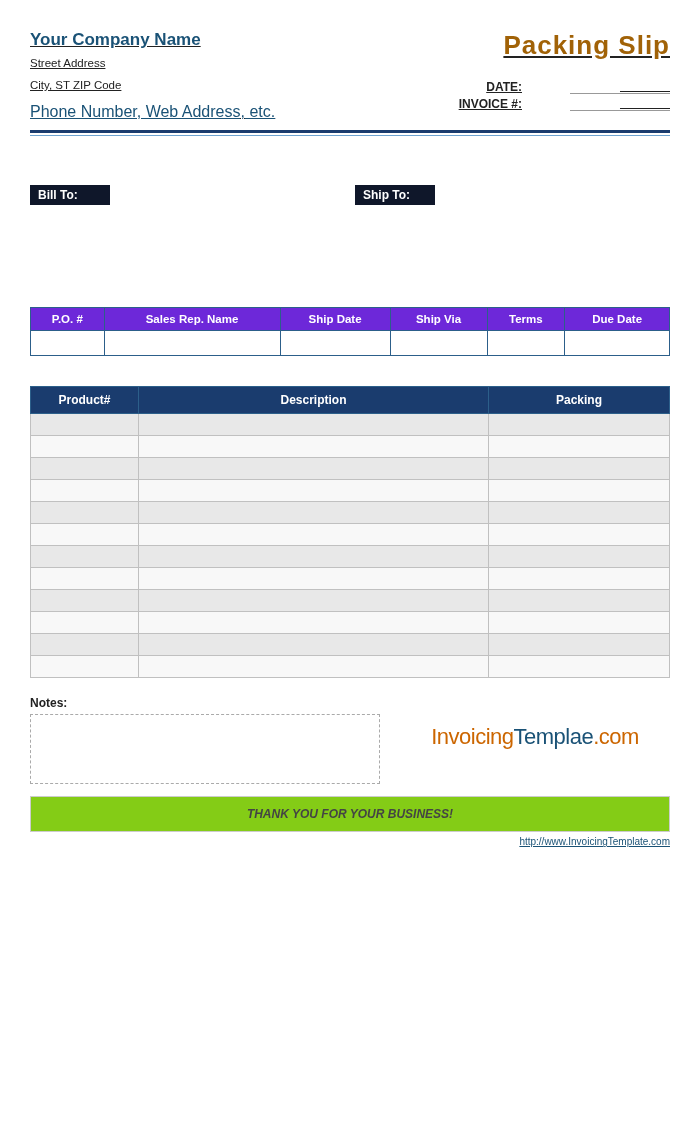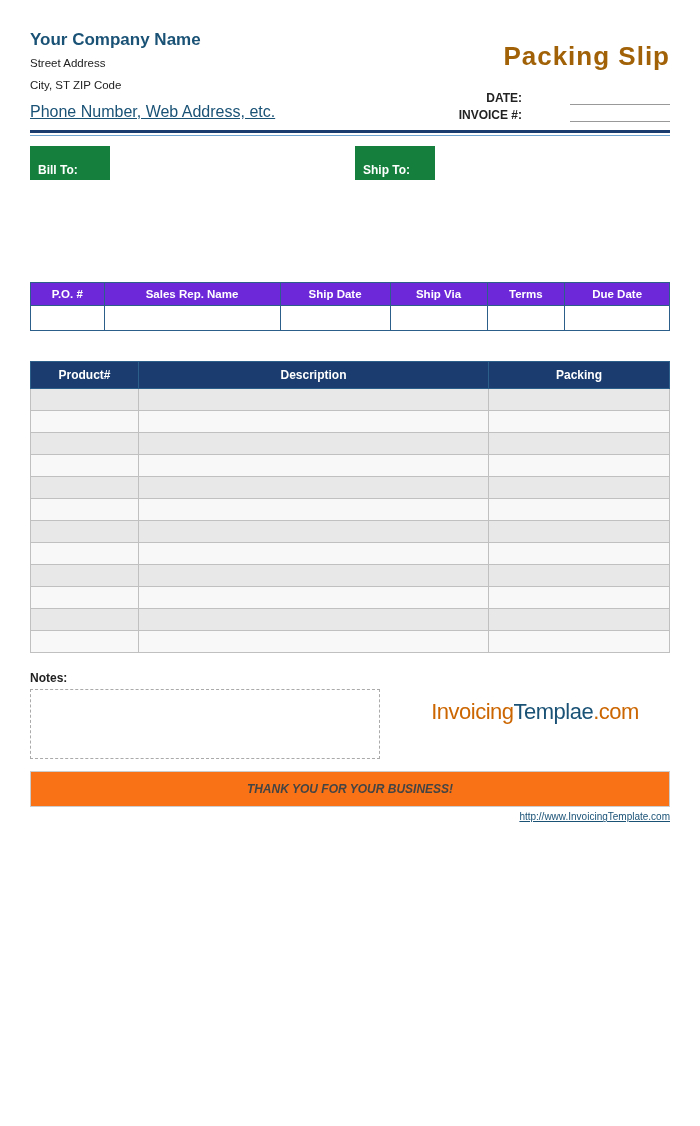--- a/index.html
+++ b/index.html
@@ -47,27 +47,28 @@
       margin: 1px 0 10px 0;
     }
 
     
     .bill-ship-row {
       display: flex;
       margin-bottom: 8px;
       margin-top: 8px;
     }
     .bill-to-box, .ship-to-box {
-      background: #15803d;
+      background: #0f172a;
       color: #fff;
       font-weight: bold;
       font-size: 12px;
-      padding: 17px 14px 3px 8px;
+      padding: 3px 14px 3px 8px;
       min-width: 80px;
       display: inline-block;
+      margin-top: 39px;
     }
     .bill-section {
       flex: 1;
     }
     .ship-section {
       flex: 1;
       padding-left: 10px;
     }
     .address-lines {
       min-height: 80px;
@@ -154,41 +155,42 @@
       font-weight: normal;
       letter-spacing: -0.5px;
       margin-top: 10px;
     }
     .brand-invoicing { color: #cc6600; }
     .brand-template { color: #1a5276; }
     .brand-dot { color: #cc6600; }
     .brand-com { color: #cc6600; }
 
     .thank-you-bar {
-      background: #f97316;
+      background: #84cc16;
       border: 1px solid #ccc;
       text-align: center;
       padding: 10px;
       font-style: italic;
       font-weight: bold;
       font-size: 12px;
       color: #444;
       margin-top: 6px;
     }
     .footer-url {
       text-align: right;
       color: #1a5276;
       font-size: 10px;
       text-decoration: underline;
       margin-top: 4px;
     }
     .header-top {
       display: flex;
       justify-content: space-between;
-      align-items: flex-end;
+      align-items: flex-start;
+      text-decoration: underline;
     }
     .left-header { flex: 1; }
     .right-header { text-align: right; }
     .date-row {
       display: flex;
       align-items: center;
       margin-bottom: 2px;
       gap: 40px;
     }
     .date-label {

